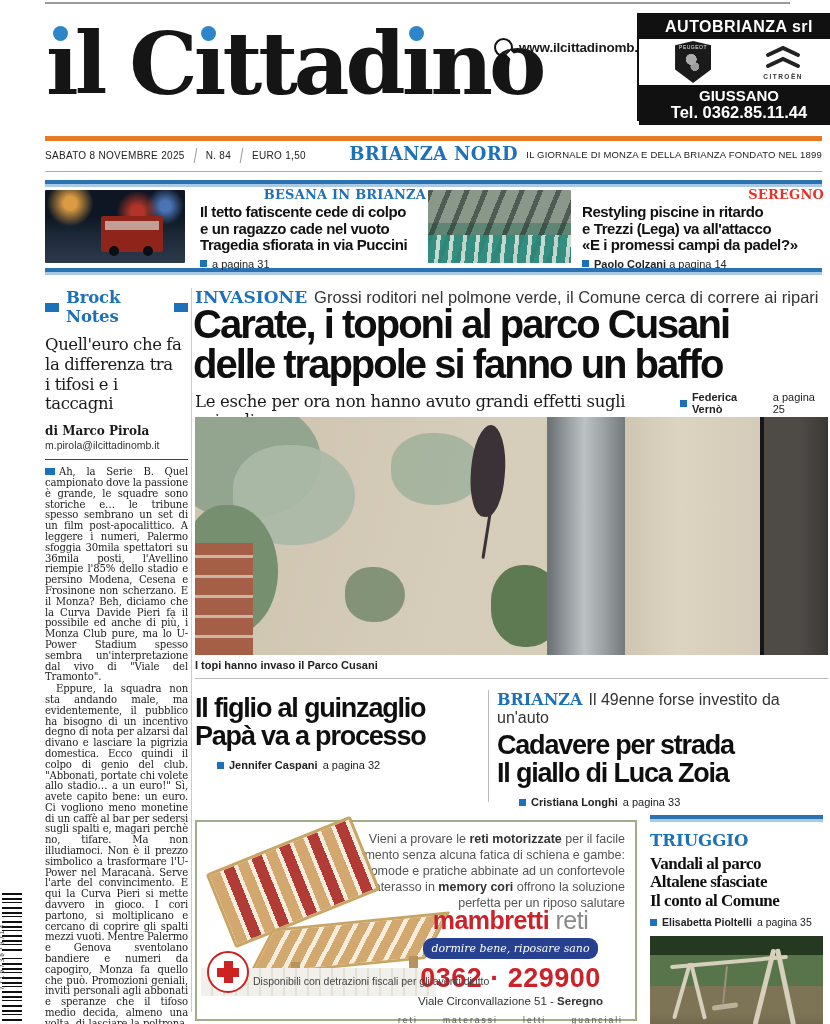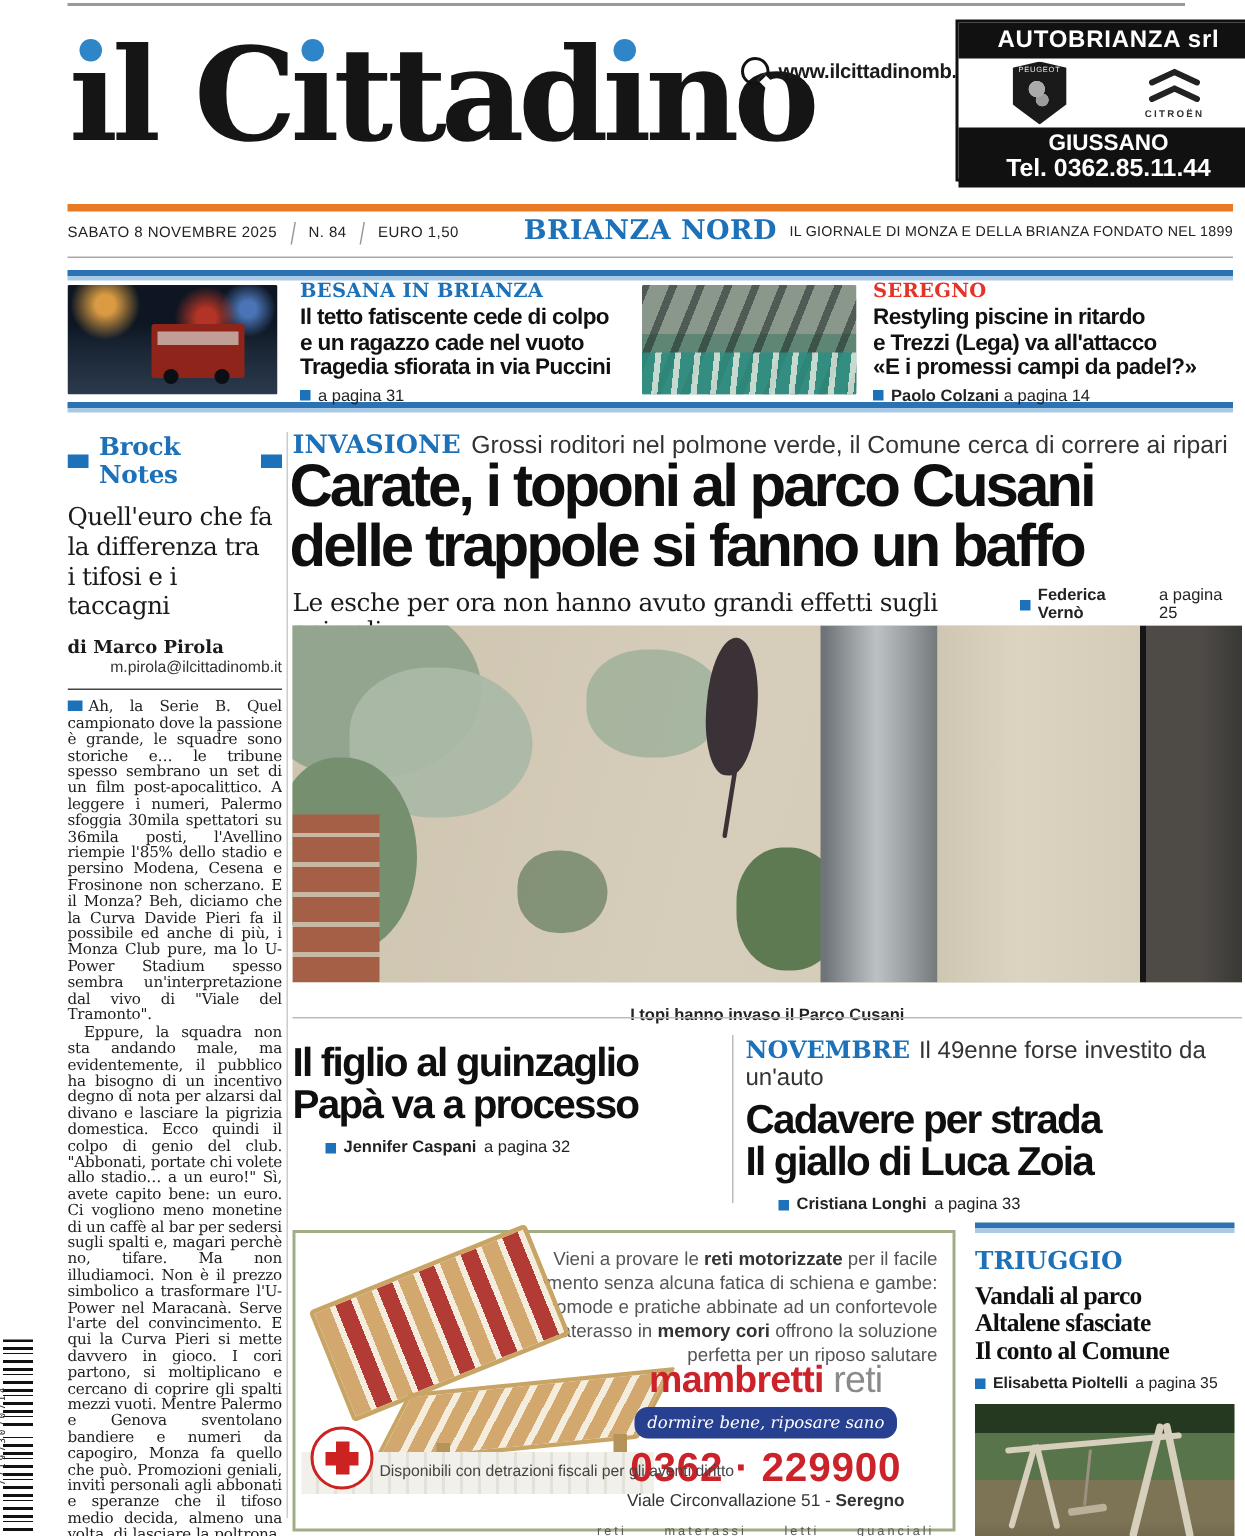--- a/index.html
+++ b/index.html
@@ -67,21 +67,21 @@
   .fire-truck::after{content:"";position:absolute;left:8px;bottom:-4px;width:10px;height:10px;border-radius:50%;background:#0a0f16;
                      box-shadow:34px 0 0 #0a0f16;}
   .photo-pool{left:428px;top:190px;width:143px;height:73px;
               background:
                 repeating-linear-gradient(112deg,rgba(30,42,38,.55) 0 5px,rgba(0,0,0,0) 5px 17px),
                 linear-gradient(180deg,#8a978b 0 45%,#5f8574 45% 100%);}
   .photo-pool::after{content:"";position:absolute;left:0;bottom:0;width:100%;height:38%;
               background:repeating-linear-gradient(96deg,#2c8f82 0 9px,#d9e9e0 9px 13px);opacity:.85;}
   .strip-text-left{left:200px;top:187px;width:226px;}
   .strip-text-right{left:582px;top:187px;width:242px;}
-  .kicker{font-family:"DejaVu Serif",serif;font-weight:700;font-size:13px;color:#1d71b8;letter-spacing:0.2px;}
+  .kicker{font-family:"DejaVu Serif",serif;font-weight:700;font-size:13px;color:#1d71b8;letter-spacing:0.2px;text-align:right;}
   .kicker.red{color:#e63329;}
   .strip-head{font-size:15px;font-weight:700;line-height:1.1;letter-spacing:-0.4px;margin-top:2px;color:#111;}
   .pageline{margin-top:4px;font-size:11px;color:#222;display:flex;align-items:center;gap:5px;}
   .sq{display:inline-block;width:7px;height:7px;background:#1d71b8;flex:0 0 auto;}
   .byline-name{font-weight:700;}
 
   
   .lead-kicker-row{left:195px;top:287px;width:633px;font-size:16.5px;color:#333;}
   .lead-kicker{font-family:"DejaVu Serif",serif;font-weight:700;font-size:17px;color:#1d71b8;margin-right:7px;}
   .lead-head{left:193px;top:305px;width:637px;font-size:40px;font-weight:700;line-height:0.99;
@@ -103,31 +103,31 @@
   .pm-rat{position:absolute;left:276px;top:8px;width:34px;height:92px;background:#3b3237;
           border-radius:50% 50% 46% 46%;transform:rotate(4deg);}
   .pm-rat-tail{position:absolute;left:290px;top:96px;width:3px;height:46px;background:#3b3237;
                border-radius:2px;transform:rotate(9deg);}
   .pm-pipe{position:absolute;left:352px;top:0;width:78px;height:238px;
            background:linear-gradient(90deg,#6f7478 0 4%,#9fa4a8 30%,#bcc1c3 48%,#9da2a5 72%,#74797c);}
   .pm-rightcol{position:absolute;left:430px;top:0;width:135px;height:238px;
                background:linear-gradient(90deg,#cfc6b2,#dcd4c1 40%,#d4cbb8);}
   .pm-dark{position:absolute;left:565px;top:0;width:68px;height:238px;
            background:linear-gradient(90deg,#161616 0 4px,#4e4b47 4px 60%,#3a3835);}
-  .lead-caption{left:195px;top:659px;width:633px;text-align:center;font-size:11px;font-weight:700;color:#222;margin-top:12px;}
+  .lead-caption{left:195px;top:659px;width:633px;text-align:left;font-size:11px;font-weight:700;color:#222;}
 
   
   .brock{left:45px;top:288px;width:143px;height:736px;overflow:hidden;}
   .brock-header{display:flex;align-items:center;justify-content:center;gap:7px;}
   .brock-header .sq{width:14px;height:9px;}
   .brock-title-text{font-family:"DejaVu Serif",serif;font-weight:700;font-size:16.5px;color:#1d71b8;letter-spacing:-0.2px;}
   .brock-headline{margin-top:9px;font-family:"DejaVu Serif",serif;font-weight:400;font-size:16.5px;
                   line-height:1.2;color:#1a1a1a;letter-spacing:-0.4px;}
   .brock-author{margin-top:10px;font-size:12px;font-weight:700;font-family:"DejaVu Serif",serif;}
-  .brock-email{margin-top:1px;font-size:10.5px;color:#333;text-align:right;}
+  .brock-email{margin-top:1px;font-size:10.5px;color:#333;}
   .brock-divider{margin:8px 0 7px;height:1px;background:#444;}
   .brock-body{font-family:"DejaVu Serif",serif;font-size:10.1px;line-height:10.8px;text-align:justify;
               letter-spacing:-0.15px;word-spacing:-0.5px;color:#1c1c1c;}
   .brock-body p{margin:0;}
   .brock-body p + p{text-indent:11px;margin-top:1px;}
   .lead-sq{display:inline-block;width:10px;height:7px;background:#1d71b8;margin-right:4px;}
   .col-divider{left:191px;top:288px;width:1px;height:724px;background:#ccc;}
 
   
   .mid-rule{left:195px;top:678px;width:633px;height:1px;background:#bbb;}
@@ -332,21 +332,21 @@
       <span class="sq"></span>
       <b class="byline-name">Jennifer Caspani</b>
       <span>a pagina 32</span>
     </div>
   </div>
 
   <div class="abs mid-divider"></div>
 
   <div class="abs veduggio">
     <div class="mid-kicker-row">
-      <span class="mid-kicker">NOVEMBRE</span><span>Il 49enne forse investito da un'auto</span>
+      <span class="mid-kicker">BRIANZA</span><span>Il 49enne forse investito da un'auto</span>
     </div>
     <div class="mid-head preline">Cadavere per strada
 Il giallo di Luca Zoia</div>
     <div class="mid-byline">
       <span class="sq"></span>
       <b class="byline-name">Cristiana Longhi</b>
       <span>a pagina 33</span>
     </div>
   </div>
 

